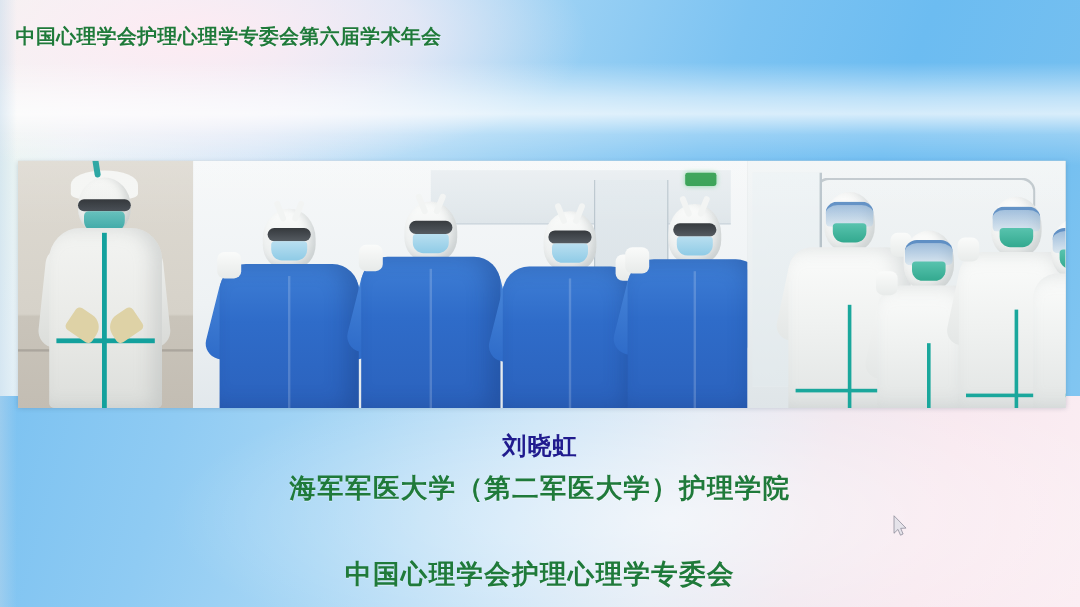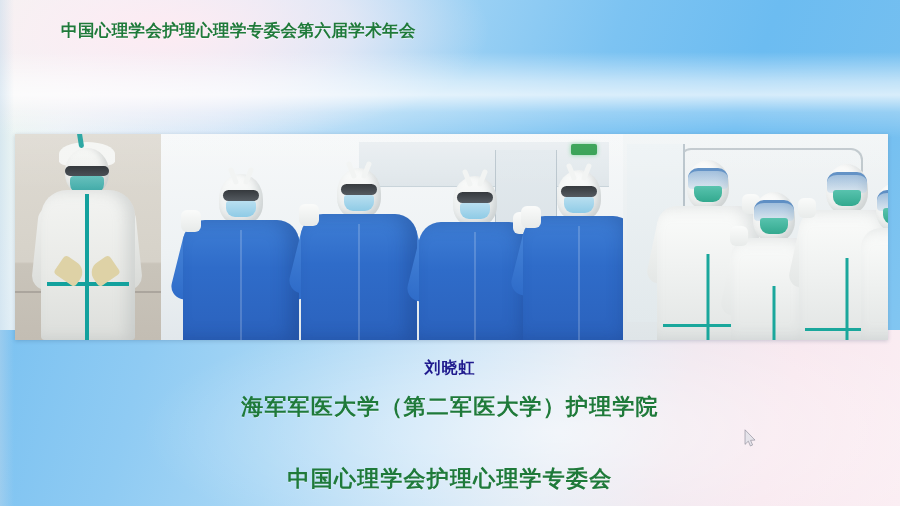--- a/index.html
+++ b/index.html
@@ -76,21 +76,20 @@
   .conf-header {
     position: absolute;
     left: 13px;
     top: 20px;
     font-size: 16.5px;
     font-weight: 700;
     letter-spacing: 0.4px;
     color: #1f7a3a;
     white-space: nowrap;
     text-shadow: 0 1px 0 rgba(255,255,255,0.55);
-    margin-left: 48px;
   }
 
   
   .main-title {
     position: absolute;
     left: 0; right: 0;
     top: 74px;
     text-align: center;
     font-size: 34px;
     font-weight: 900;
@@ -321,21 +320,21 @@
     background: linear-gradient(180deg, rgba(255,255,255,0.10) 0%, rgba(255,255,255,0) 28%);
     pointer-events:none;
   }
 
   
   .presenter-name {
     position: absolute;
     left: 0; right: 0;
     top: 358px;
     text-align: center;
-    font-size: 16px;
+    font-size: 20px;
     font-weight: 700;
     letter-spacing: 1px;
     color: #201b8e;
     white-space: nowrap;
   }
   .affil {
     position: absolute;
     left: 0; right: 0;
     text-align: center;
     font-size: 22px;

